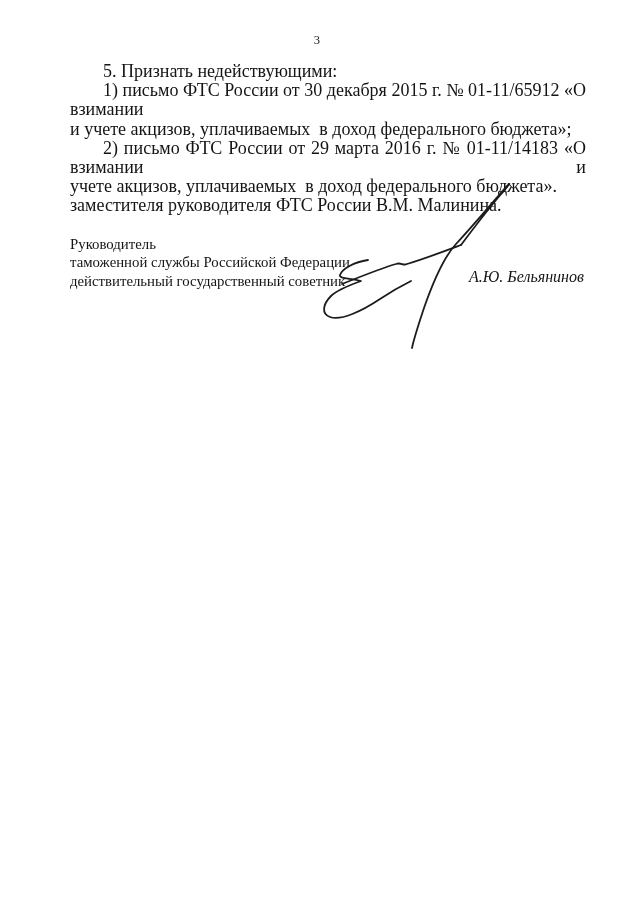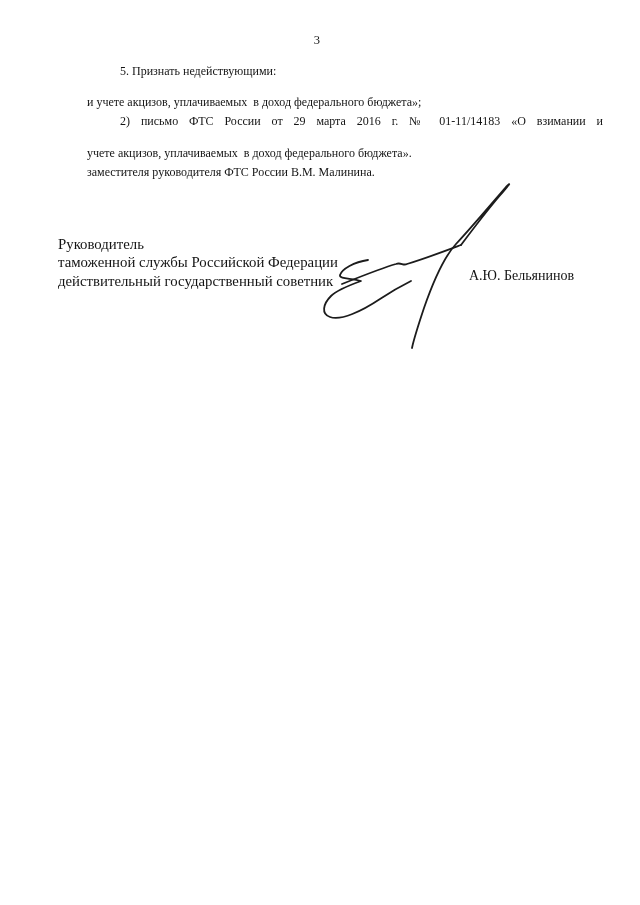--- a/index.html
+++ b/index.html
@@ -21,46 +21,47 @@
     top: 33px;
     left: 0;
     width: 634px;
     text-align: center;
     font-size: 12.5px;
     letter-spacing: 0.3px;
   }
   .body-text {
     position: absolute;
     top: 62px;
-    left: 87px;
+    left: 70px;
     width: 516px;
-    font-size: 12px;
+    font-size: 18px;
     line-height: 19.2px;
   }
   .line { }
   .indent { text-indent: 33px; }
   .jl {
     text-align: justify;
     text-align-last: justify;
   }
-  .ps { white-space: pre-wrap; margin-top: 12px; }
+  .ps { white-space: pre-wrap; }
   .sig-titles {
     position: absolute;
     top: 235px;
-    left: 58px;
+    left: 70px;
     width: 360px;
     font-size: 14.8px;
     line-height: 18.3px;
   }
   .sig-name {
     position: absolute;
     top: 268px;
     left: 469px;
-    font-size: 14px;
+    font-size: 16px;
     white-space: nowrap;
+    font-style: italic;
   }
   .sig-scrawl {
     position: absolute;
     top: 183px;
     left: 310px;
     width: 220px;
     height: 180px;
     overflow: visible;
   }
   .sig-scrawl path {
@@ -73,20 +74,21 @@
 </style>
 </head>
 <body>
 
 <div class="page">
 
   <div class="page-number">3</div>
 
   <div class="body-text">
     <div class="line indent">5. Признать недействующими:</div>
+    <div class="line indent jl">1) письмо ФТС России от 30 декабря 2015 г. № 01-11/65912 «О взимании</div>
     <div class="line ps">и учете акцизов, уплачиваемых  в доход федерального бюджета»;</div>
     <div class="line indent jl">2) письмо ФТС России от 29 марта 2016 г. № 01-11/14183 «О взимании и</div>
     <div class="line ps">учете акцизов, уплачиваемых  в доход федерального бюджета».</div>
     <div class="line">заместителя руководителя ФТС России В.М. Малинина.</div>
   </div>
 
   <div class="sig-titles">
     <div class="line">Руководитель</div>
     <div class="line">таможенной службы Российской Федерации</div>
     <div class="line">действительный государственный советник</div>

